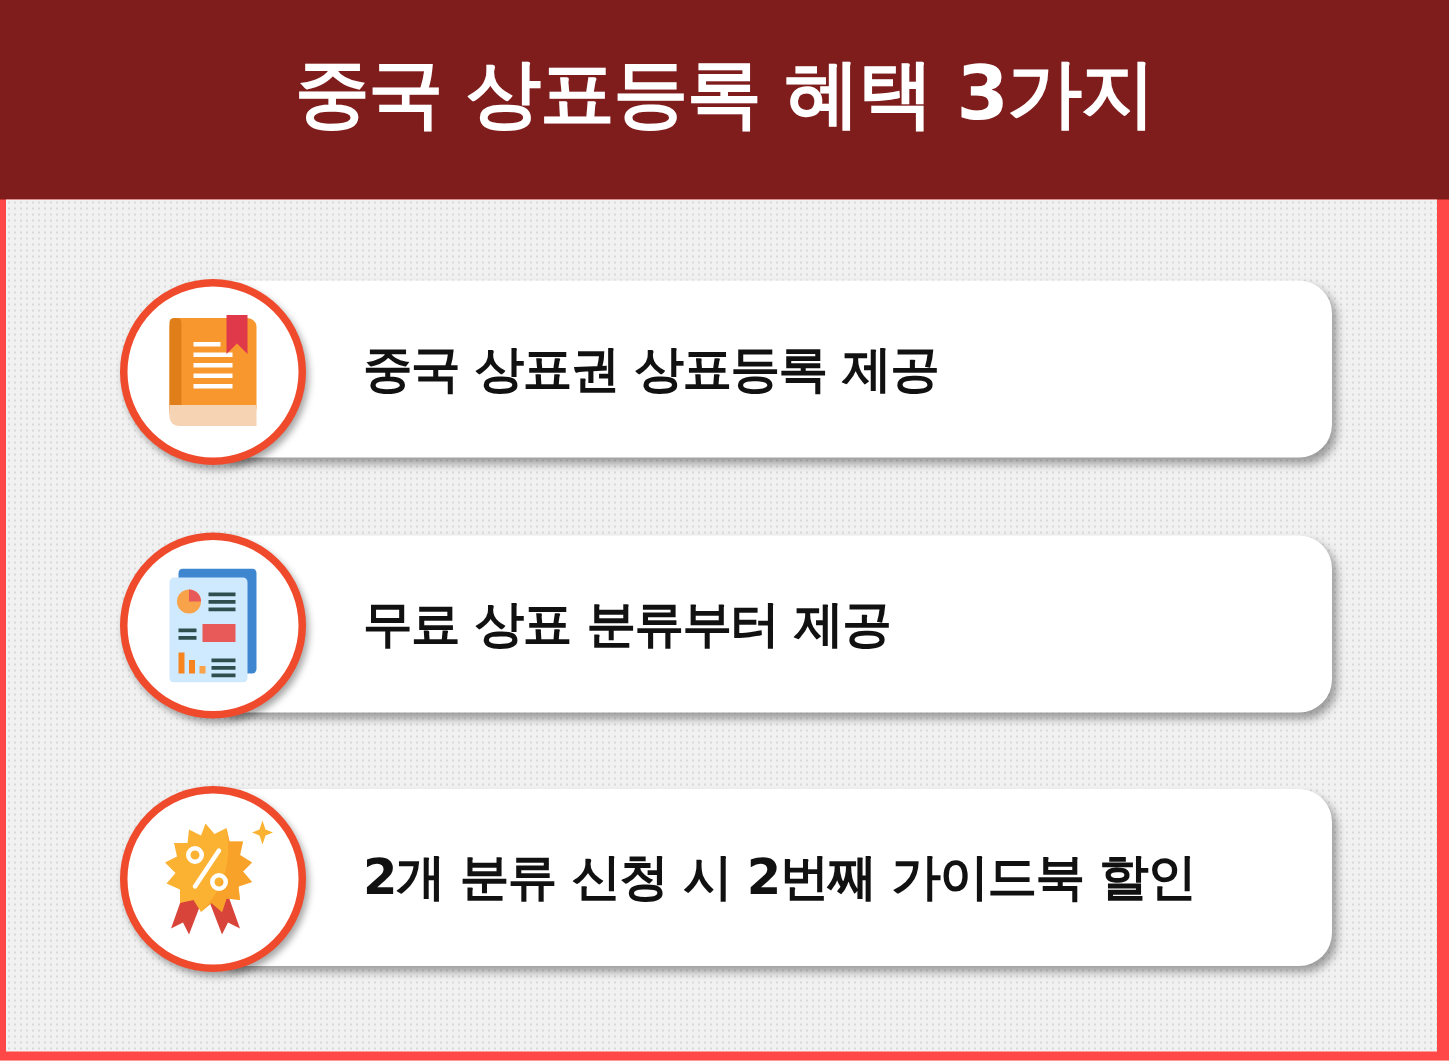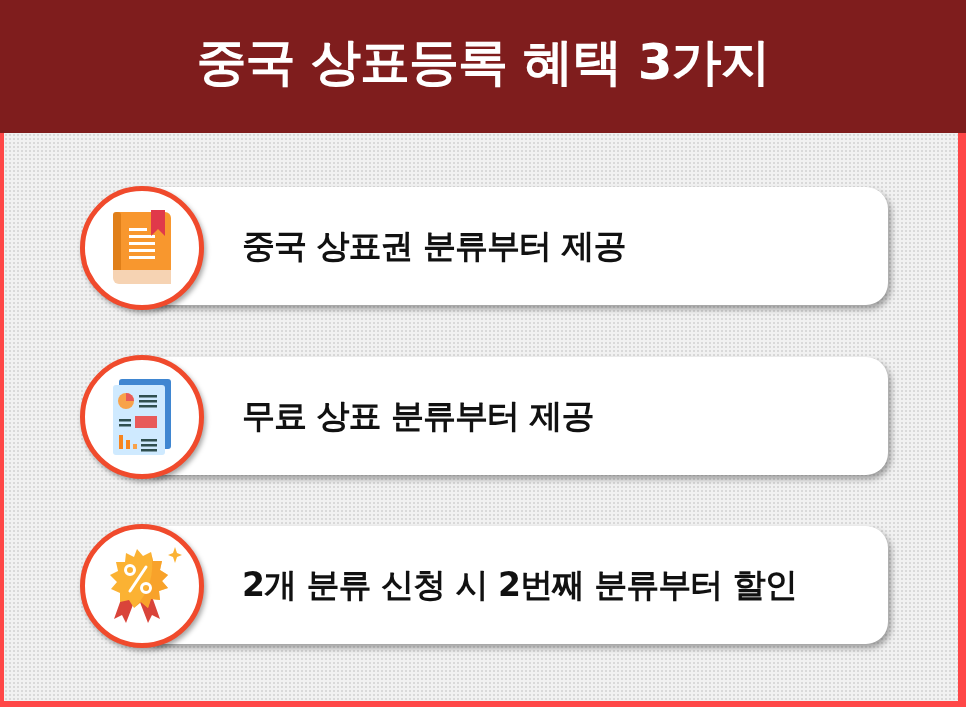--- a/index.html
+++ b/index.html
@@ -46,21 +46,21 @@
 </head>
 <body>
 
 <div class="header">
   <div class="header-title">중국 상표등록 혜택 3가지</div>
 </div>
 
 <div class="panel"></div>
 
 <div class="card" style="top:187px;">
-  <span class="card-text">중국 상표권 분류부터 제공</span>
+  <span class="card-text">중국 상표권 상표등록 제공</span>
 </div>
 <div class="badge" style="top:186px;">
   <span>
     <svg width="66" height="76" viewBox="0 0 66 76">
       <rect x="4" y="2" width="58" height="66" rx="6" fill="#f8972e"></rect>
       <rect x="4" y="2" width="8" height="66" rx="3" fill="#e07f19"></rect>
       <path d="M4 60 h58 v14 h-52 a6 6 0 0 1 -6 -6z" fill="#f6d3b3"></path>
       <rect x="20" y="18" width="18" height="3" fill="#fff"></rect>
       <rect x="20" y="25" width="26" height="3" fill="#fff"></rect>
       <rect x="20" y="32" width="26" height="3" fill="#fff"></rect>
@@ -91,21 +91,21 @@
       <rect x="15" y="61" width="4" height="9" fill="#f7841e"></rect>
       <rect x="22" y="65" width="4" height="5" fill="#f8a24a"></rect>
       <rect x="30" y="60" width="16" height="2.5" fill="#2f4f4f"></rect>
       <rect x="30" y="65" width="16" height="2.5" fill="#2f4f4f"></rect>
       <rect x="30" y="70" width="16" height="2.5" fill="#2f4f4f"></rect>
     </svg>
   </span>
 </div>
 
 <div class="card" style="top:526px;">
-  <span class="card-text">2개 분류 신청 시 2번째 분류부터 할인</span>
+  <span class="card-text">2개 분류 신청 시 2번째 가이드북 할인</span>
 </div>
 <div class="badge" style="top:524px;">
   <span>
     <svg width="80" height="82" viewBox="0 0 80 82">
       <path d="M22 46 L12 74 L20 70 L24 78 L34 52z" fill="#d9443a"></path>
       <path d="M48 46 L58 74 L50 70 L46 78 L36 52z" fill="#d9443a"></path>
       <polygon fill="#fbb233" points="35,4 41,11 49,7 51,16 60,16 58,25 66,30 60,36 66,43 57,46 58,55 49,54 46,63 39,57 32,63 27,55 18,57 18,48 9,44 15,37 8,30 16,26 14,17 23,17 24,8 32,12"></polygon>
       <path d="M49 7 L51 16 60 16 58 25 66 30 60 36 66 43 57 46 58 55 49 54 46 63 39 57 32 63 Q55 40 49 7z" fill="#f79b26" opacity="0.7"></path>
       <circle cx="28" cy="25" r="4.5" fill="none" stroke="#fff" stroke-width="3"></circle>
       <circle cx="44" cy="43" r="4.5" fill="none" stroke="#fff" stroke-width="3"></circle>

